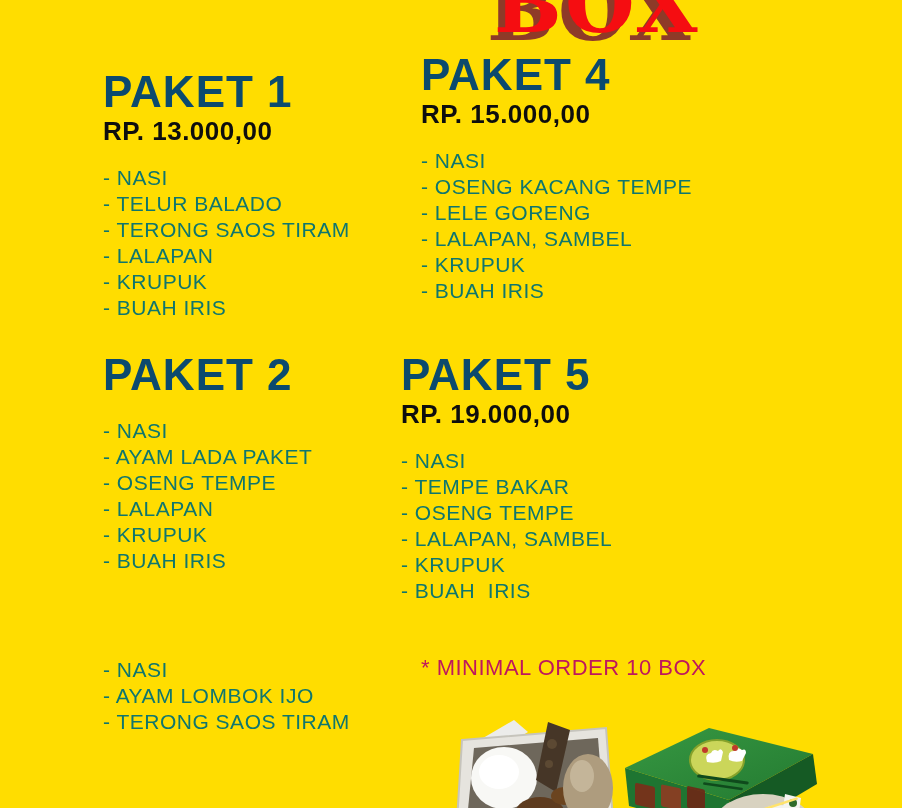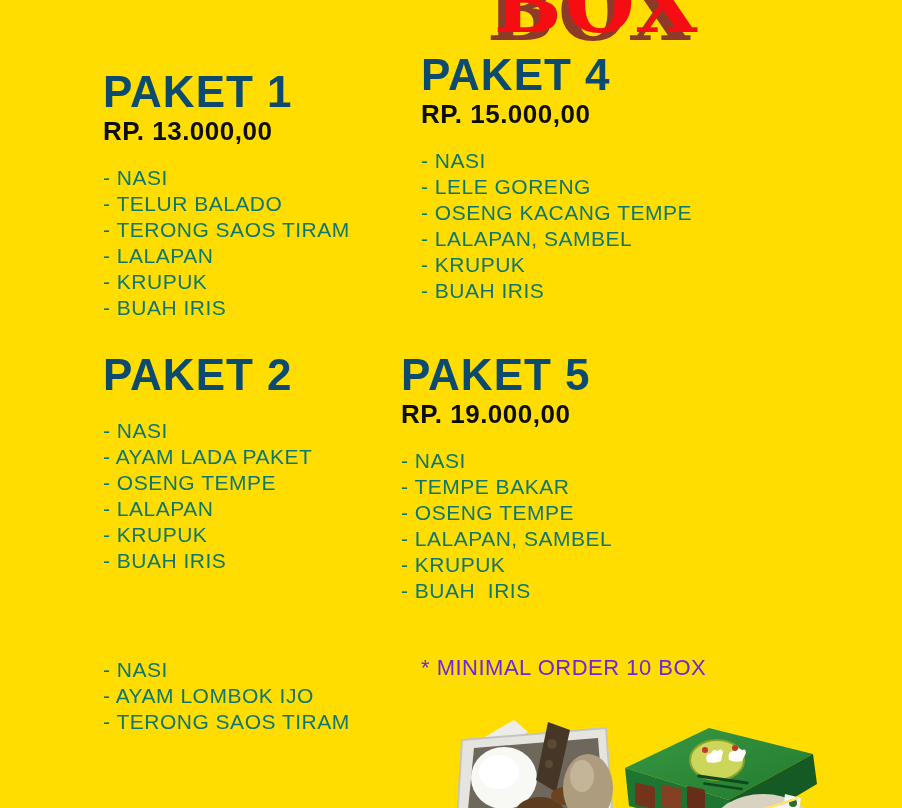--- a/index.html
+++ b/index.html
@@ -50,21 +50,21 @@
   .pkg li {
     font-size: 21px; line-height: 26px;
     color: #0f766e;
     letter-spacing: 0.5px;
     white-space: pre-wrap;
   }
   .note {
     position: absolute;
     left: 421px; top: 655px;
     font-size: 22px; line-height: 26px;
-    color: #6d28d9;
+    color: #be185d;
     letter-spacing: 0.5px;
   }
   .photo { position: absolute; }
   .photo-open-box { left: 452px; top: 714px; }
   .photo-green-box { left: 613px; top: 722px; }
 </style>
 </head>
 <body>
 
 <div class="brand-title">BOX</div>
@@ -80,22 +80,22 @@
     <li>- KRUPUK</li>
     <li>- BUAH IRIS</li>
   </ul>
 </section>
 
 <section class="pkg pkg-4">
   <h2>PAKET 4</h2>
   <div class="price">RP. 15.000,00</div>
   <ul>
     <li>- NASI</li>
+    <li>- OSENG KACANG TEMPE</li>
     <li>- LELE GORENG</li>
-    <li>- OSENG KACANG TEMPE</li>
     <li>- LALAPAN, SAMBEL</li>
     <li>- KRUPUK</li>
     <li>- BUAH IRIS</li>
   </ul>
 </section>
 
 <section class="pkg pkg-2">
   <h2>PAKET 2</h2>
   <ul>
     <li>- NASI</li>

